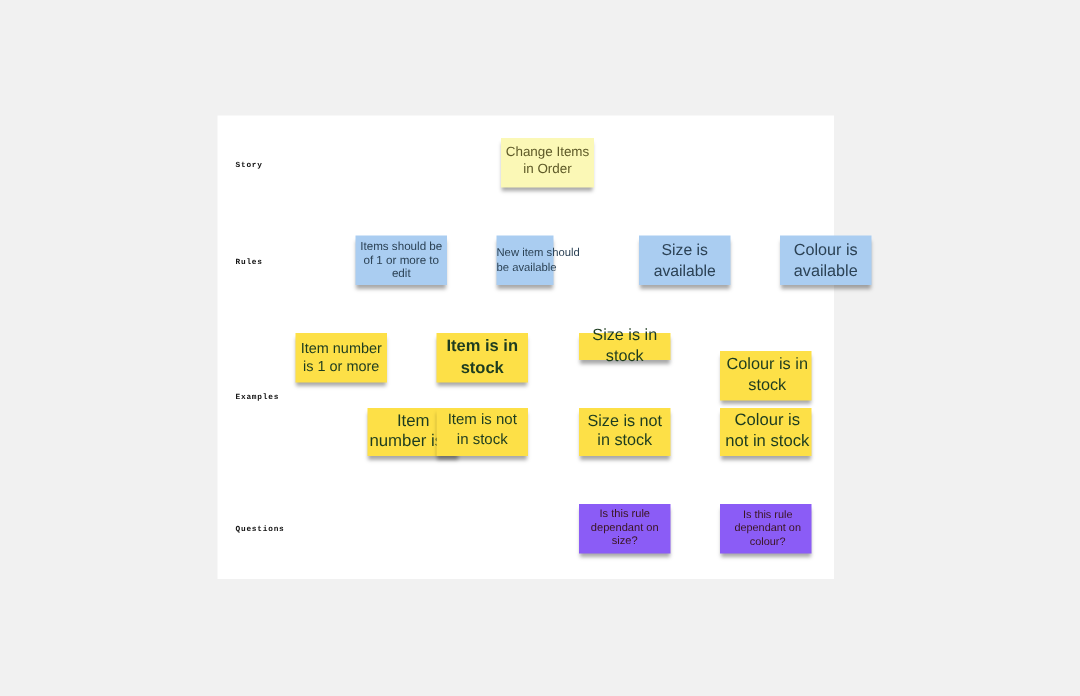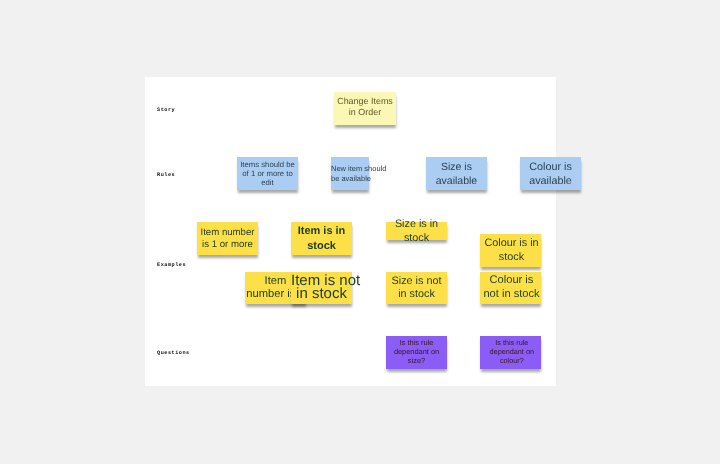--- a/index.html
+++ b/index.html
@@ -35,21 +35,21 @@
   .n5{left:197px;top:222px;width:61px;height:33px;font-size:9.65px;line-height:11.9px;}
   .n5 .txt{transform:translateY(0.3px);}
   .n6{left:291px;top:222px;width:61px;height:33px;font-size:11.0px;line-height:14.2px;font-weight:bold;}
   .n6 .txt{transform:translateY(-0.1px);}
   .n7{left:386px;top:222px;width:61px;height:18px;font-size:10.8px;line-height:14.1px;}
   .n7 .txt{transform:translateY(-0.3px);}
   .n8{left:480px;top:234px;width:61px;height:33px;font-size:10.85px;line-height:14.0px;}
   .n8 .txt{transform:translate(1px,-0.9px);}
   .n9{left:197px;top:271.5px;width:61px;height:32px;font-size:11.2px;line-height:12.6px;margin-left:48px;}
   .n9 .txt{transform:translateY(0.2px);}
-  .n10{left:291px;top:271.5px;width:61px;height:32px;font-size:15px;line-height:12.9px;}
+  .n10{left:291px;top:271.5px;width:61px;height:32px;font-size:10px;line-height:12.9px;}
   .n10 .txt{transform:translateY(-0.2px);}
   .n11{left:386px;top:271.5px;width:61px;height:32px;font-size:10.8px;line-height:12.9px;}
   .n11 .txt{transform:translateY(-0.2px);}
   .n12{left:480px;top:271.5px;width:61px;height:32px;font-size:11.1px;line-height:13.3px;}
   .n12 .txt{transform:translate(1px,0.3px);}
   .n13{left:386px;top:336px;width:61px;height:33px;font-size:7.4px;line-height:9.1px;}
   .n13 .txt{transform:translateY(-1.1px);}
   .n14{left:480px;top:336px;width:61px;height:33px;font-size:7.25px;line-height:9.1px;}
   .n14 .txt{transform:translate(1.3px,-1.0px);}
 </style>

